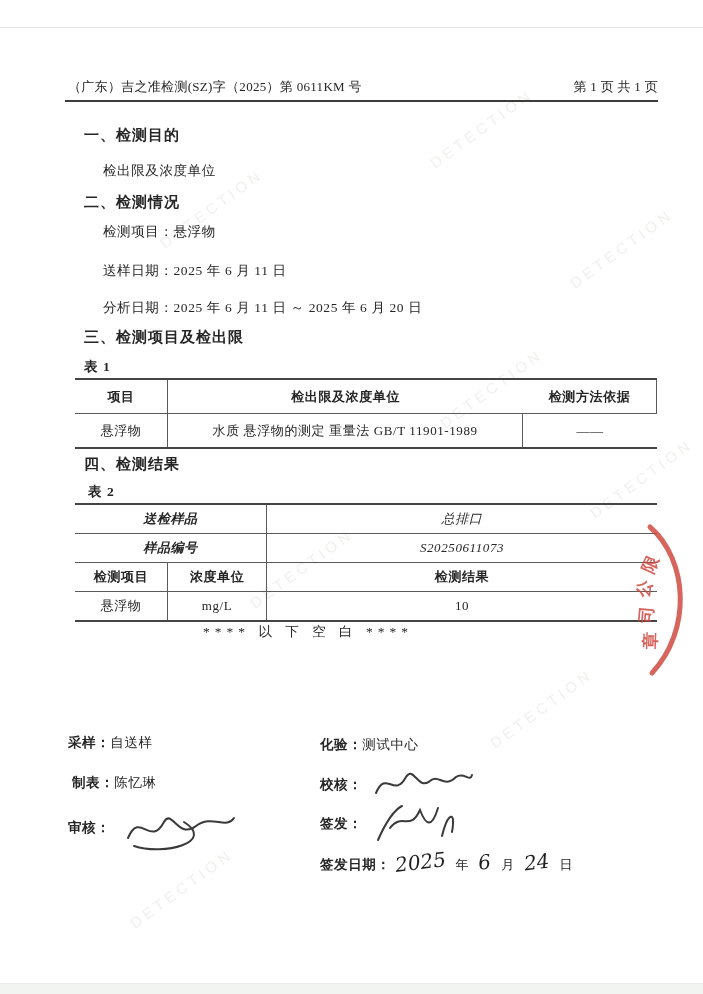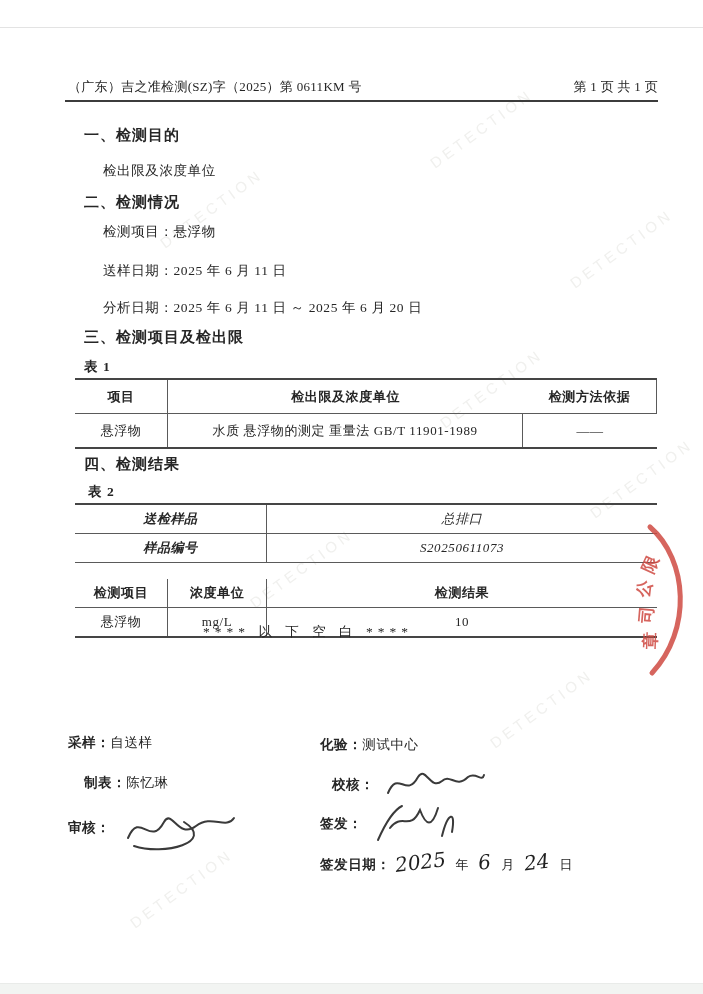--- a/index.html
+++ b/index.html
@@ -16,21 +16,21 @@
   .header-row{left:68px;top:78px;width:590px;display:flex;justify-content:space-between;font-size:13px;letter-spacing:0.3px;}
   .header-rule{left:65px;top:100px;width:593px;height:2px;background:#3c3c3c;}
   
   .sec-title{font-weight:bold;font-size:15px;letter-spacing:1px;}
   .body-text{font-size:13.5px;letter-spacing:0.6px;}
   .tbl-label{font-weight:bold;font-size:13.5px;letter-spacing:1px;}
   
   .tbl{left:75px;width:582px;border-top:2px solid #454545;border-bottom:2px solid #454545;font-size:13px;}
   .t1-grid{display:grid;grid-template-columns:16% 61% 23%;}
   .t2-info{display:grid;grid-template-columns:33% 67%;font-style:italic;}
-  .t2-grid{display:grid;grid-template-columns:16% 17% 67%;margin-top:16px;}
+  .t2-grid{display:grid;grid-template-columns:16% 17% 67%;}
   .cell{display:flex;align-items:center;justify-content:center;letter-spacing:0.6px;}
   .cell.hdr{font-weight:bold;}
   .br{border-right:1px solid #5a5a5a;}
   .bb{border-bottom:1px solid #5a5a5a;}
   .h34{height:33px;} .h29{height:28px;}
   
   .blank-note{left:0;top:623px;width:616px;text-align:center;font-size:13.5px;letter-spacing:5px;}
   
   .lbl{font-weight:bold;font-size:13.5px;letter-spacing:0.6px;}
   .val{font-size:13.5px;letter-spacing:0.6px;}
@@ -103,37 +103,37 @@
       <div class="cell h29 br">mg/L</div>
       <div class="cell h29">10</div>
     </div>
   </div>
 
   <div class="abs blank-note">**** 以 下 空 白 ****</div>
 
   <div class="abs" style="left:68px;top:733px;">
     <span class="lbl">采样：</span><span class="val">自送样</span>
   </div>
-  <div class="abs" style="left:84px;top:773px;">
+  <div class="abs" style="left:72px;top:773px;">
     <span class="lbl">制表：</span><span class="val">陈忆琳</span>
   </div>
   <div class="abs sig-row" style="left:68px;top:802px;">
     <span class="lbl">审核：</span>
     <span class="sig">
       <svg width="120" height="52" viewBox="0 0 120 52">
         <path d="M8,36 C20,8 30,46 44,20 C52,6 58,38 76,24 C92,12 106,28 114,16" fill="none" stroke="#3a3a3a" stroke-width="2" stroke-linecap="round"></path>
         <path d="M14,44 C44,54 96,40 64,20" fill="none" stroke="#3a3a3a" stroke-width="2" stroke-linecap="round"></path>
       </svg>
     </span>
   </div>
 
   <div class="abs" style="left:320px;top:735px;">
     <span class="lbl">化验：</span><span class="val">测试中心</span>
   </div>
-  <div class="abs sig-row" style="left:320px;top:765px;margin-left:12px;">
+  <div class="abs sig-row" style="left:320px;top:765px;">
     <span class="lbl">校核：</span>
     <span class="sig">
       <svg width="104" height="40" viewBox="0 0 104 40">
         <path d="M4,28 C14,4 22,34 34,12 C42,0 46,26 58,16 C66,8 72,24 84,12 C92,6 98,18 100,10" fill="none" stroke="#3a3a3a" stroke-width="2" stroke-linecap="round"></path>
       </svg>
     </span>
   </div>
   <div class="abs sig-row" style="left:320px;top:802px;">
     <span class="lbl">签发：</span>
     <span class="sig">

